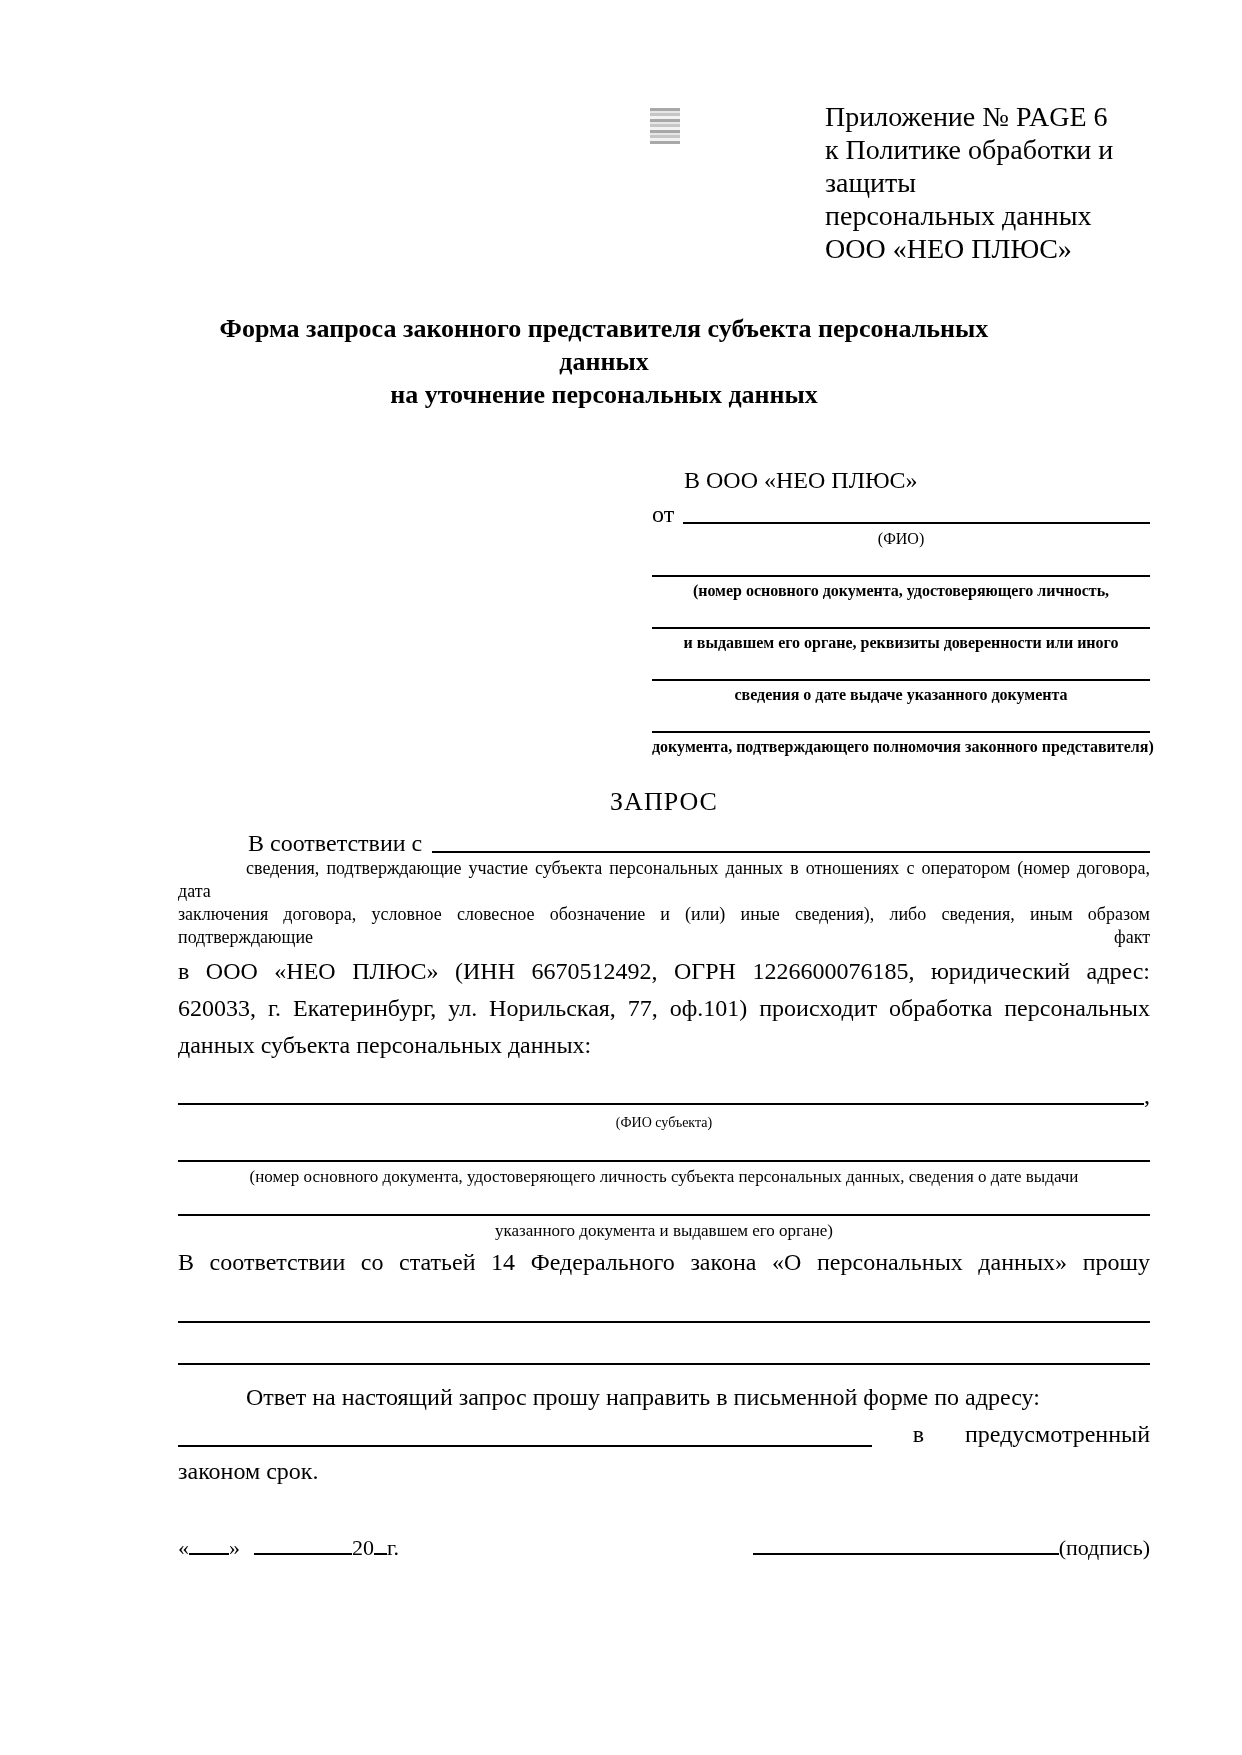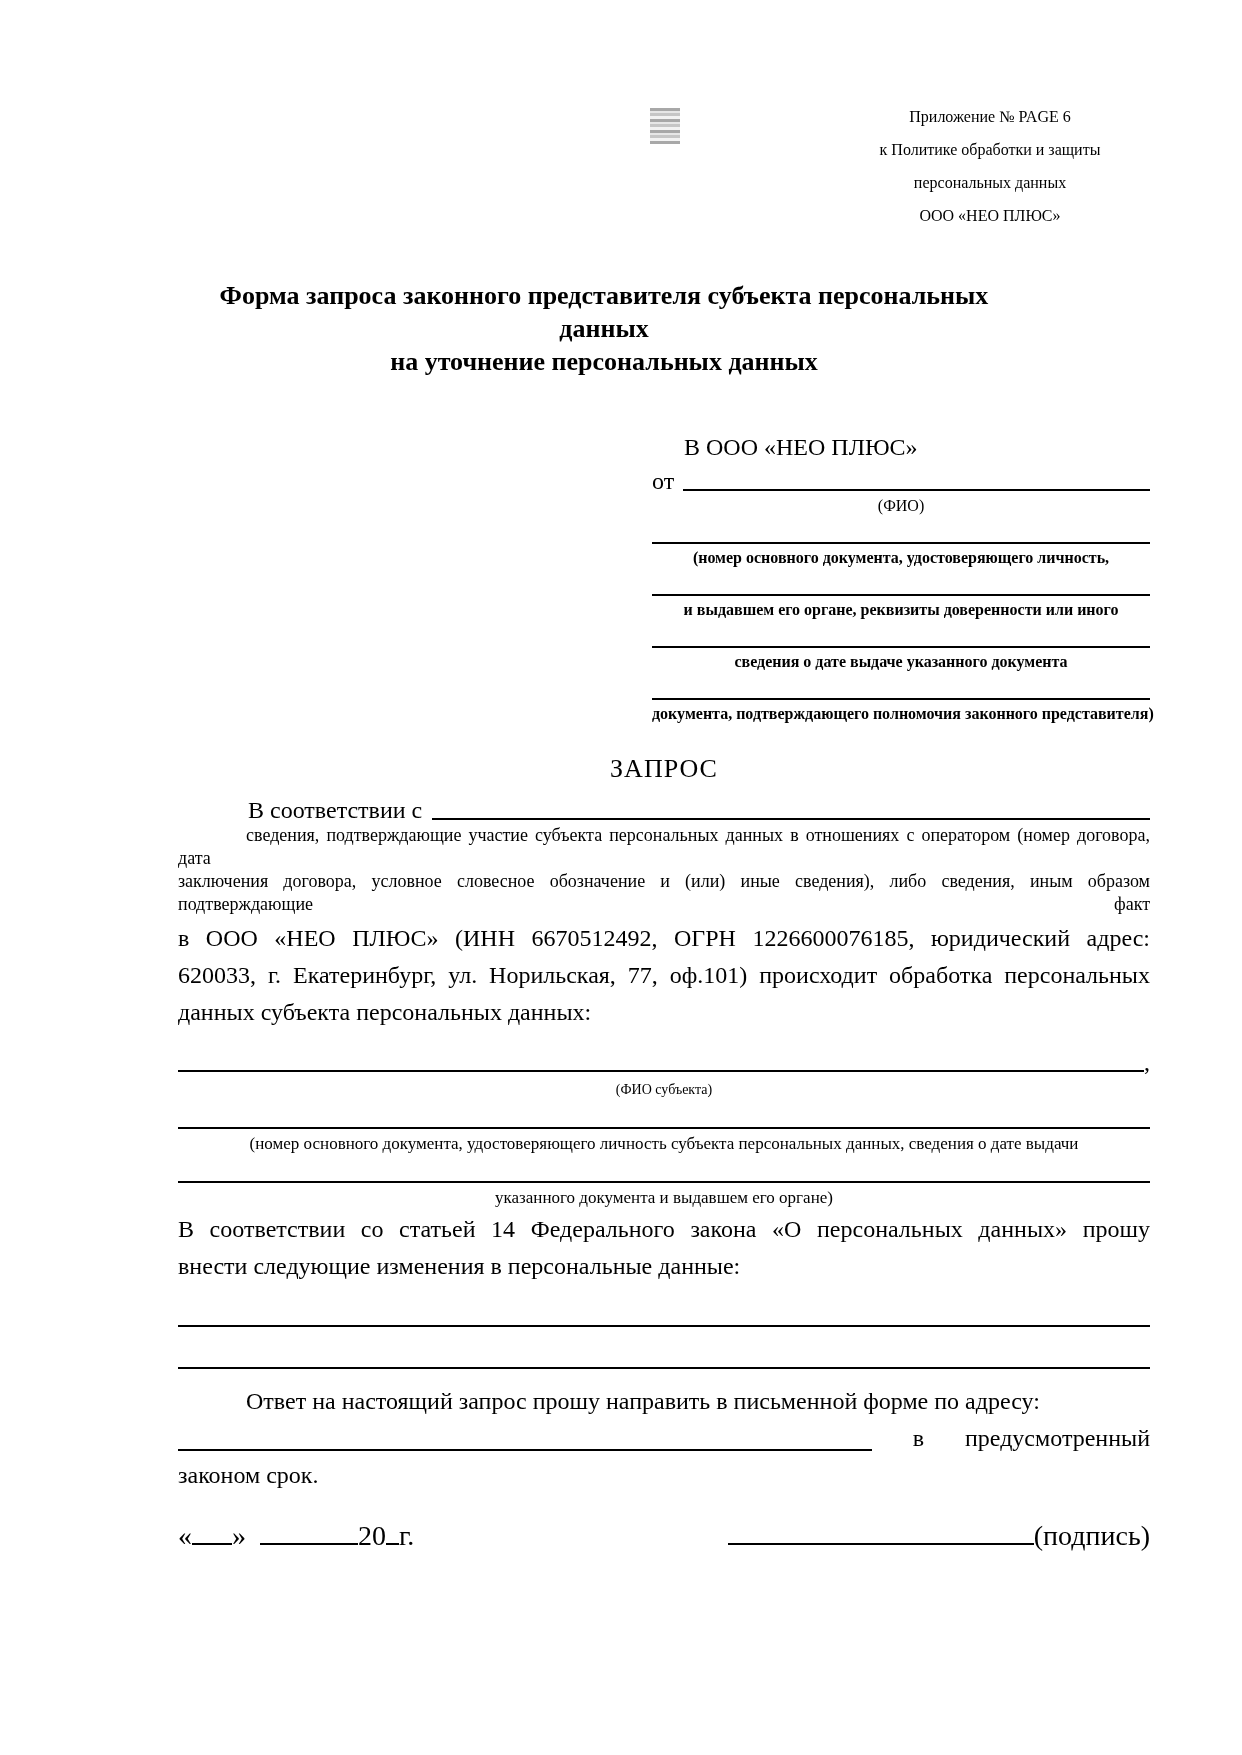--- a/index.html
+++ b/index.html
@@ -14,21 +14,21 @@
   }
   .content { position:absolute; left:178px; top:0; width:972px; }
 
   
   .header-row { position:relative; margin-top:100px; min-height:130px; }
   .artifact {
     position:absolute; left:472px; top:8px; width:30px; height:36px;
     background:repeating-linear-gradient(180deg,#9a9a9a 0 3px,#e3e3e3 3px 5px,#bdbdbd 5px 8px,#f2f2f2 8px 11px);
     filter:blur(0.4px); opacity:.85;
   }
-  .header-block { margin-left:647px; width:330px; font-size:16px; line-height:33px;text-align:center; }
+  .header-block { margin-left:647px; width:330px; font-size:28px; line-height:33px; }
 
   
   .title { margin-top:47px; margin-right:120px; text-align:center;
            font-size:26px; font-weight:bold; line-height:33px;font-family:Liberation Serif, serif; }
 
   
   .recipient { margin-top:56px; margin-left:474px; width:498px; font-size:24px; }
   .rec-to { margin-bottom:7px;margin-left:32px; }
   .from-row { display:flex; align-items:flex-end; }
   .from-row .lbl { flex:0 0 auto; }
@@ -69,21 +69,21 @@
   .blank-full { border-bottom:2px solid #000; }
   .blank-a { margin-top:40px; }
   .blank-b { margin-top:40px; }
 
   .answer-intro { margin-top:14px; font-size:24px; line-height:36px; text-indent:68px; }
   .answer-row { margin-top:2px; display:flex; align-items:flex-end; justify-content:space-between; font-size:24px; line-height:34px; }
   .answer-row .uline { width:694px; margin-bottom:4px; }
   .answer-tail2 { font-size:24px; line-height:36px; margin-top:2px; }
 
   
-  .footer-row { margin-top:27px; display:flex; justify-content:space-between; align-items:flex-end; font-size:28px;gap:48px; }
+  .footer-row { margin-top:46px; display:flex; justify-content:space-between; align-items:flex-end; font-size:22px;gap:48px; }
   .blank { display:inline-block; border-bottom:2px solid #000; height:4px; }
   .b-day { width:40px; }
   .b-month { width:98px; margin-left:14px; }
   .b-yr { width:13px; }
   .b-sign { width:306px; }
 </style>
 </head>
 <body>
 
 <div class="page">
@@ -158,21 +158,20 @@
       <div class="fline"></div>
       <div class="cap-sm">(номер основного документа, удостоверяющего личность субъекта персональных данных, сведения о дате выдачи</div>
     </div>
     <div class="wide-field">
       <div class="fline"></div>
       <div class="cap-sm">указанного документа и выдавшем его органе)</div>
     </div>
 
     <div class="body-par article">
       <div class="jl">В соответствии со статьей 14 Федерального закона «О персональных данных» прошу</div>
-      <div class="last">внести следующие изменения в персональные данные:</div>
     </div>
 
     <div class="blank-full blank-a"></div>
     <div class="blank-full blank-b"></div>
 
     <div class="answer-intro">Ответ на настоящий запрос прошу направить в письменной форме по адресу:</div>
 
     <div class="answer-row">
       <span class="uline"></span>
       <span>в</span>

